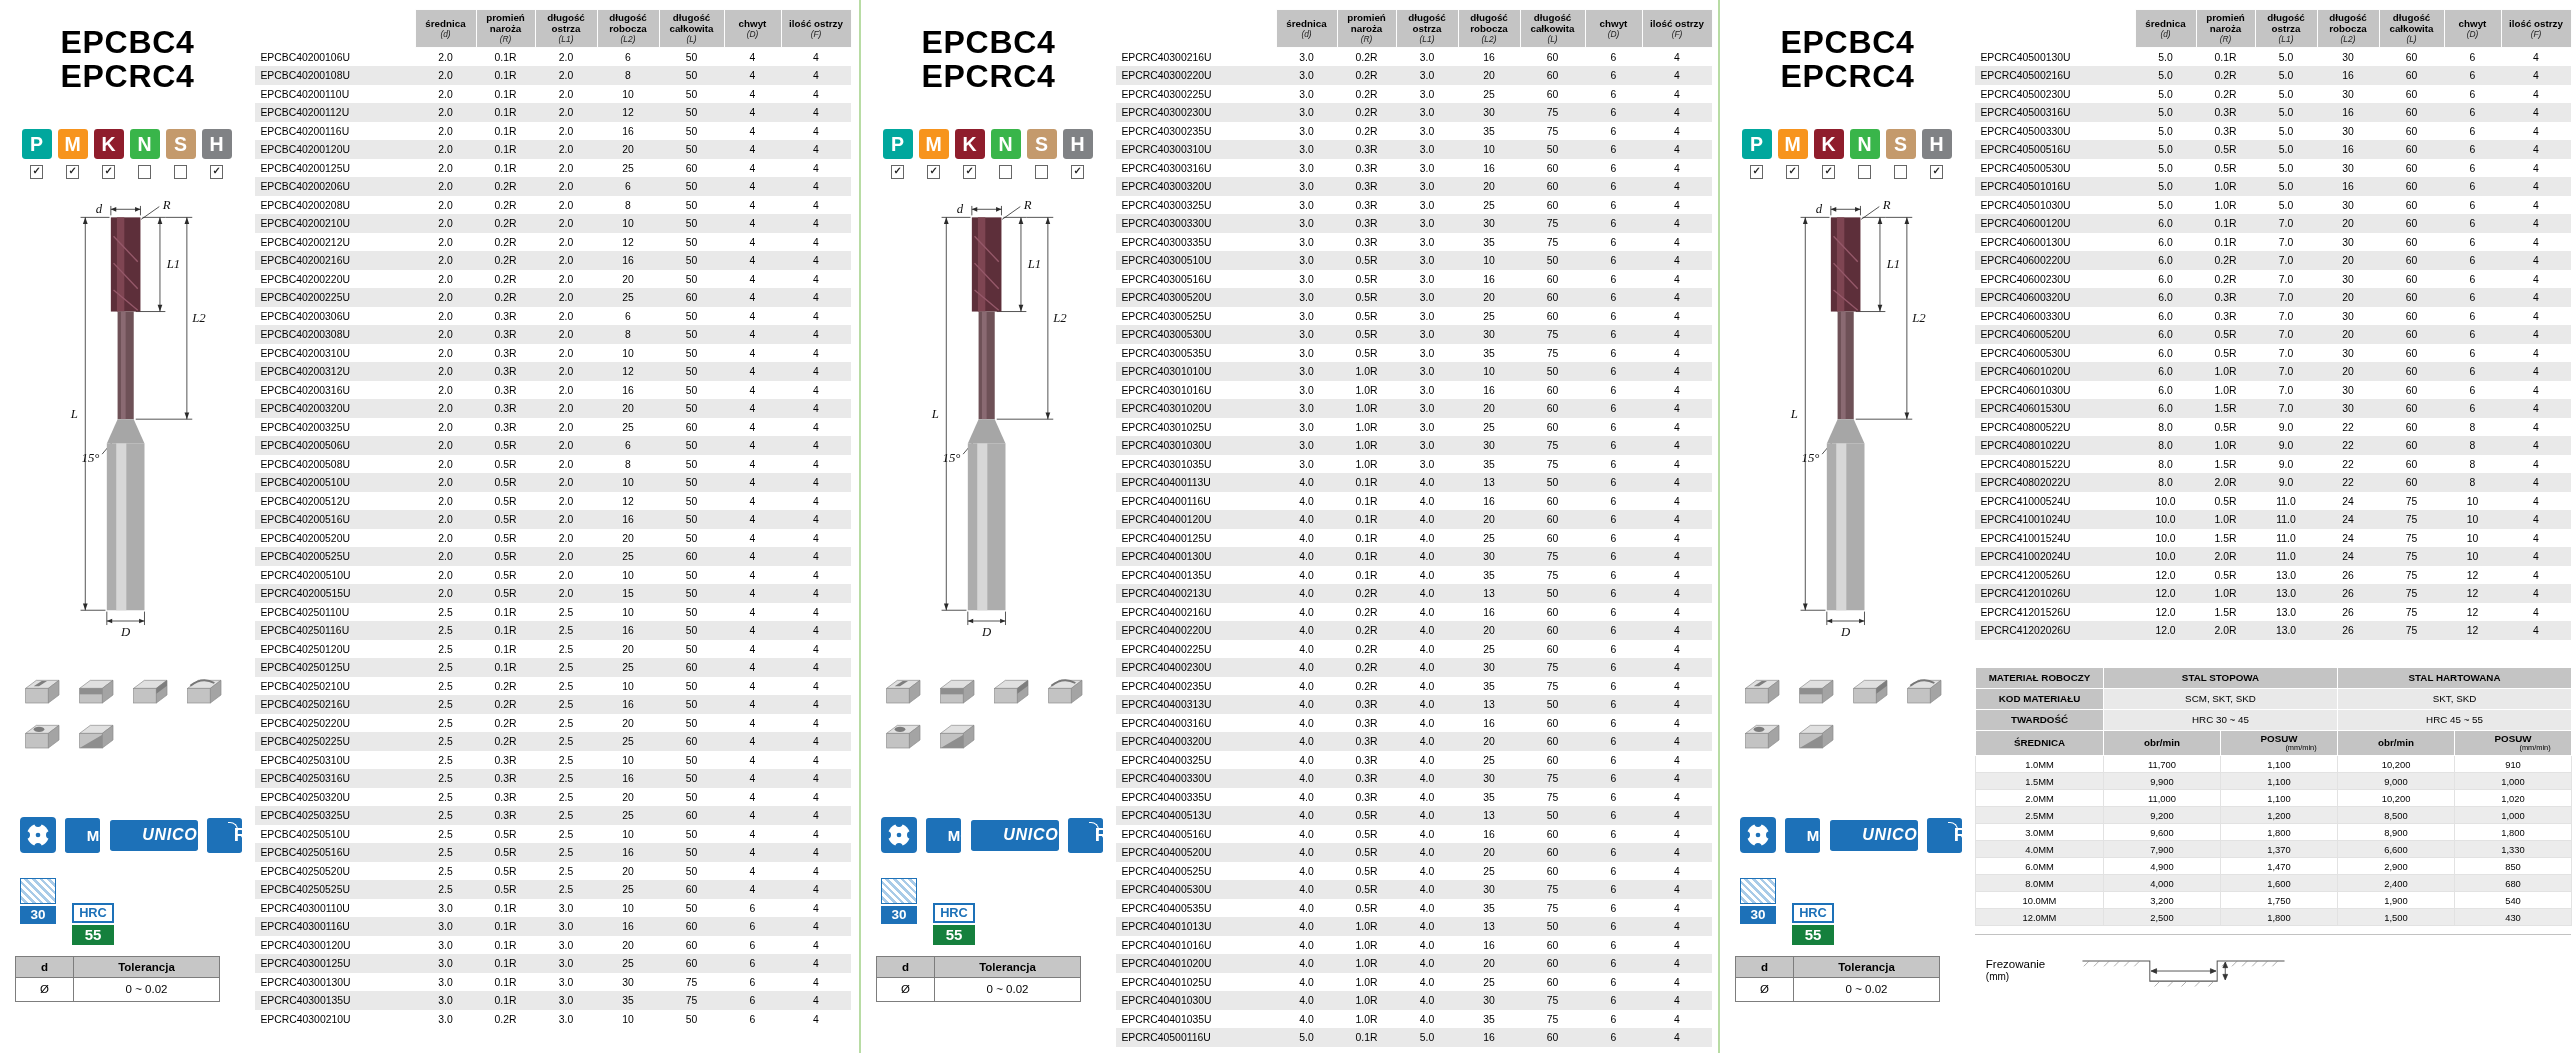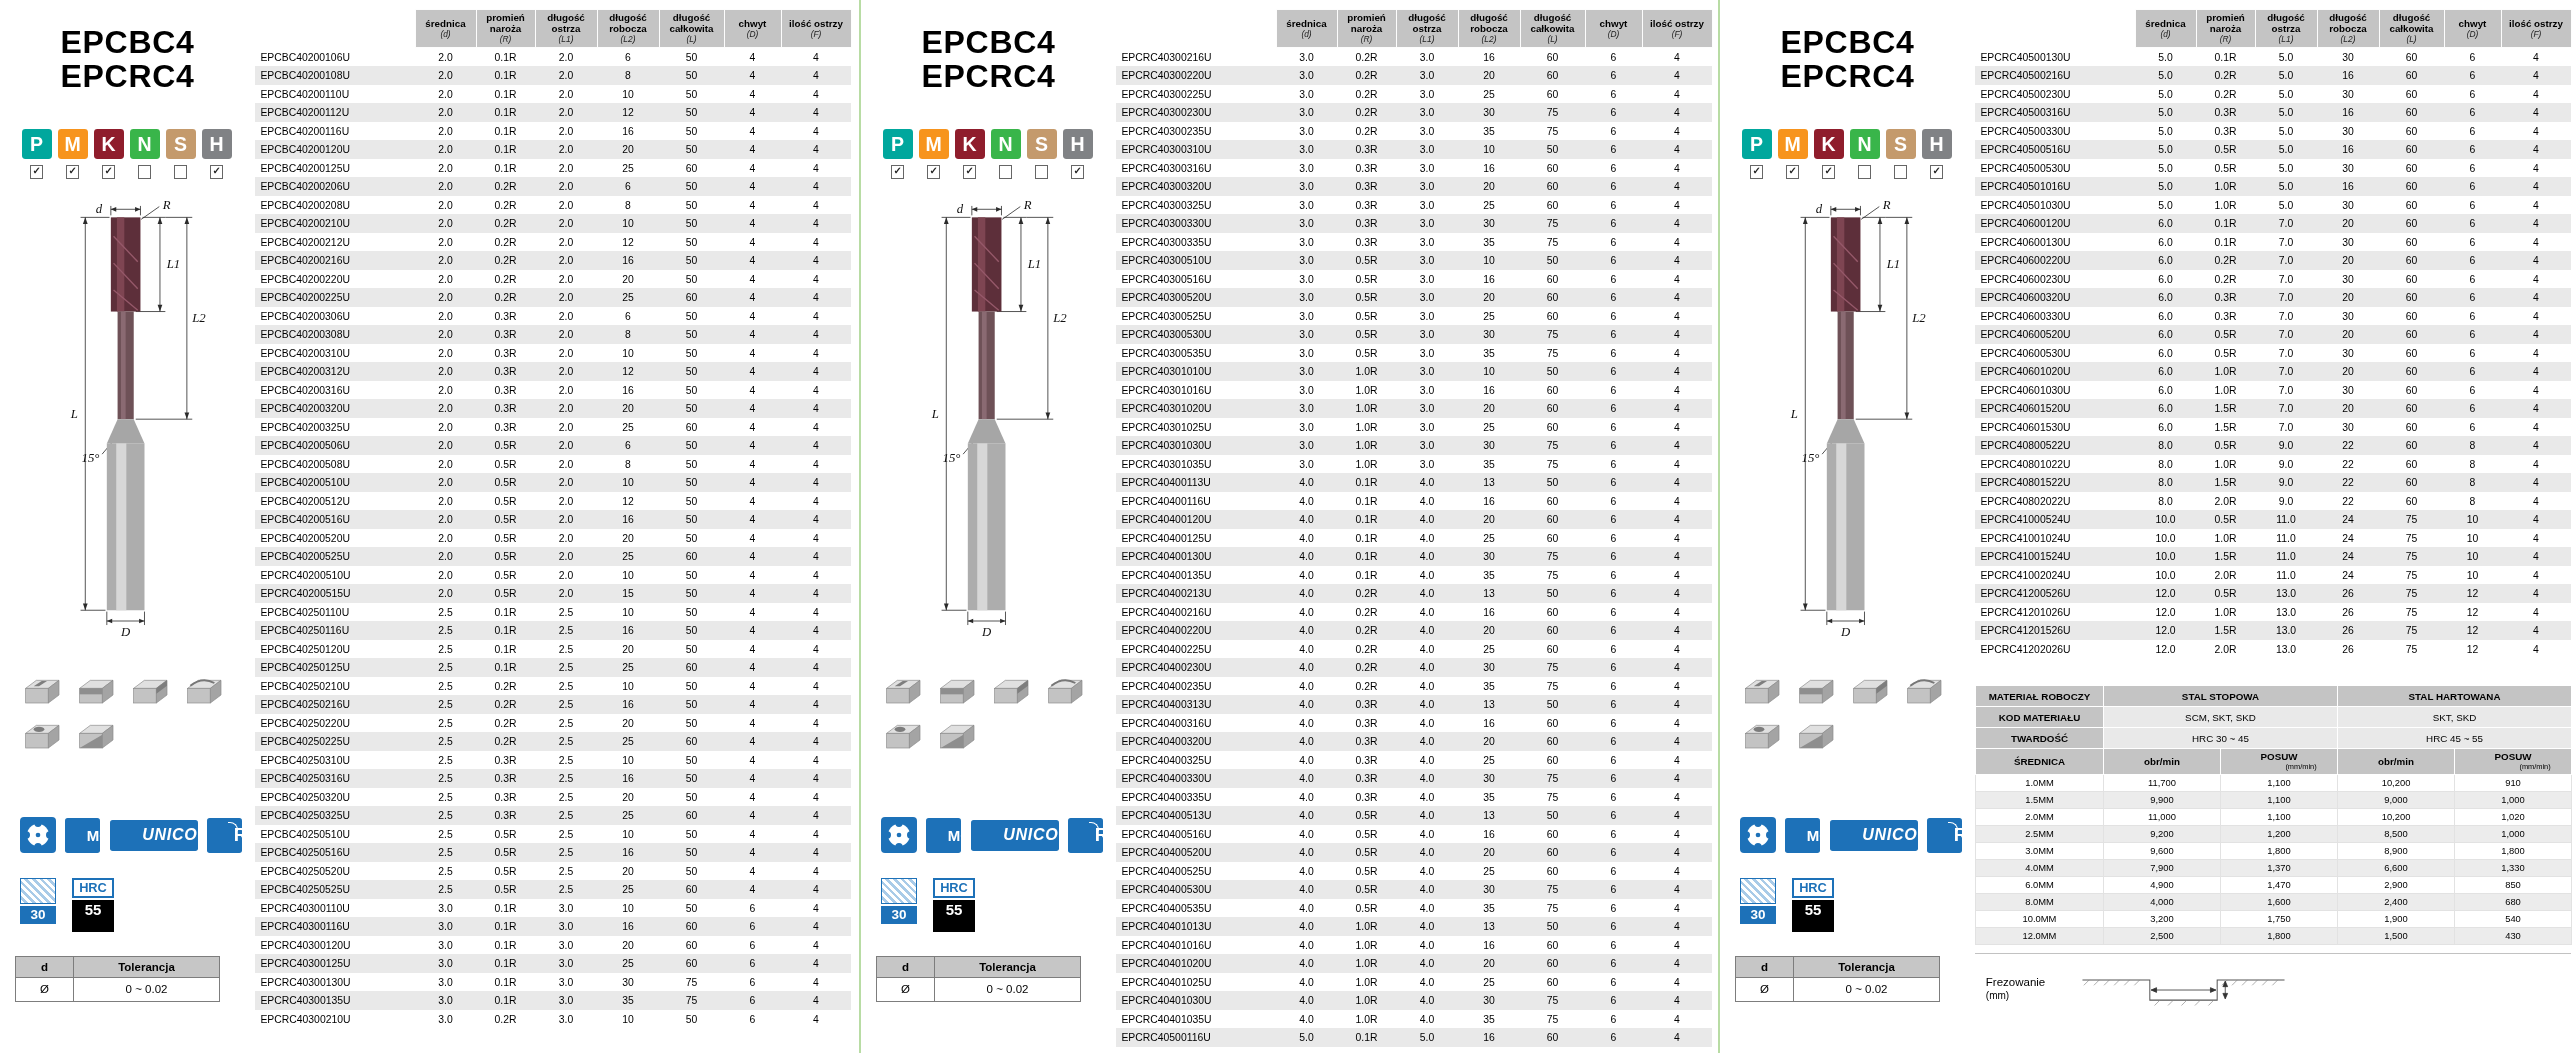--- a/index.html
+++ b/index.html
@@ -37,25 +37,25 @@
   .badge-mg { width: 35px; height: 35px; font-size: 15px; border-radius: 2.7px; }
   .badge-unico { width: 88px; height: 31px; font-size: 16px; font-style: italic; border-radius: 2.7px; letter-spacing: 0.7px; }
   .badge-r { width: 35px; height: 35px; font-size: 19px; border-radius: 2.7px; position: relative; }
   .badge-r::after { content: ""; position: absolute; top: 4px; right: 4px; width: 8.8px; height: 8.8px;
     border-top: 1.7px solid #fff; border-right: 1.7px solid #fff; border-top-right-radius: 8px; }
   .helix-badge { width: 36px; }
   .helix-hatch { width: 36px; height: 25.6px; border: 1.3px solid #1d71b8;
     background: repeating-linear-gradient(45deg, #fff 0 2.7px, #a9cbe8 2.7px 5.4px); }
   .helix-num { margin-top: 2px; background: #1d71b8; color: #fff; font-weight: bold; font-size: 13.5px;
     text-align: center; height: 18px; line-height: 18px; }
-  .hrc-badge { width: 42px;}
+  .hrc-badge { width: 42px; margin-top: 25px;}
   .hrc-top { border: 2px solid #1d71b8; background: #fff; color: #1d71b8; font-weight: bold;
     font-size: 12.8px; text-align: center; height: 19.5px; line-height: 15.5px; }
-  .hrc-val { margin-top: 2px; background: #000000; color: #fff; font-weight: bold; font-size: 15px;
-    text-align: center; height: 32px; line-height: 20px; }
+  .hrc-val { margin-top: 2px; background: #15803d; color: #fff; font-weight: bold; font-size: 15px;
+    text-align: center; height: 20px; line-height: 20px; }
 
   .tol-table { position: absolute; top: 956px; left: 15px; border-collapse: collapse; font-size: 11.5px; }
   .tol-table td, .tol-table th { border: 1.3px solid #7d7d7d; text-align: center; }
   .tol-h { background: #c6c6c6; font-weight: bold; height: 21px; }
   .tol-c1 { width: 58px; }
   .tol-c2 { width: 146px; }
   .tol-d { background: #fff; height: 23.6px; }
 
   
   .right-col { position: absolute; left: 255px; top: 9.4px; width: 596px; }
@@ -2034,30 +2034,20 @@
               <td>60</td>
               <td>6</td>
               <td>4</td>
             </tr>
             <tr>
               <td class="part">EPCRC40601030U</td>
               <td>6.0</td>
               <td>1.0R</td>
               <td>7.0</td>
               <td>30</td>
-              <td>60</td>
-              <td>6</td>
-              <td>4</td>
-            </tr>
-            <tr>
-              <td class="part">EPCRC40601520U</td>
-              <td>6.0</td>
-              <td>1.5R</td>
-              <td>7.0</td>
-              <td>20</td>
               <td>60</td>
               <td>6</td>
               <td>4</td>
             </tr>
             <tr>
               <td class="part">EPCRC40601530U</td>
               <td>6.0</td>
               <td>1.5R</td>
               <td>7.0</td>
               <td>30</td>

